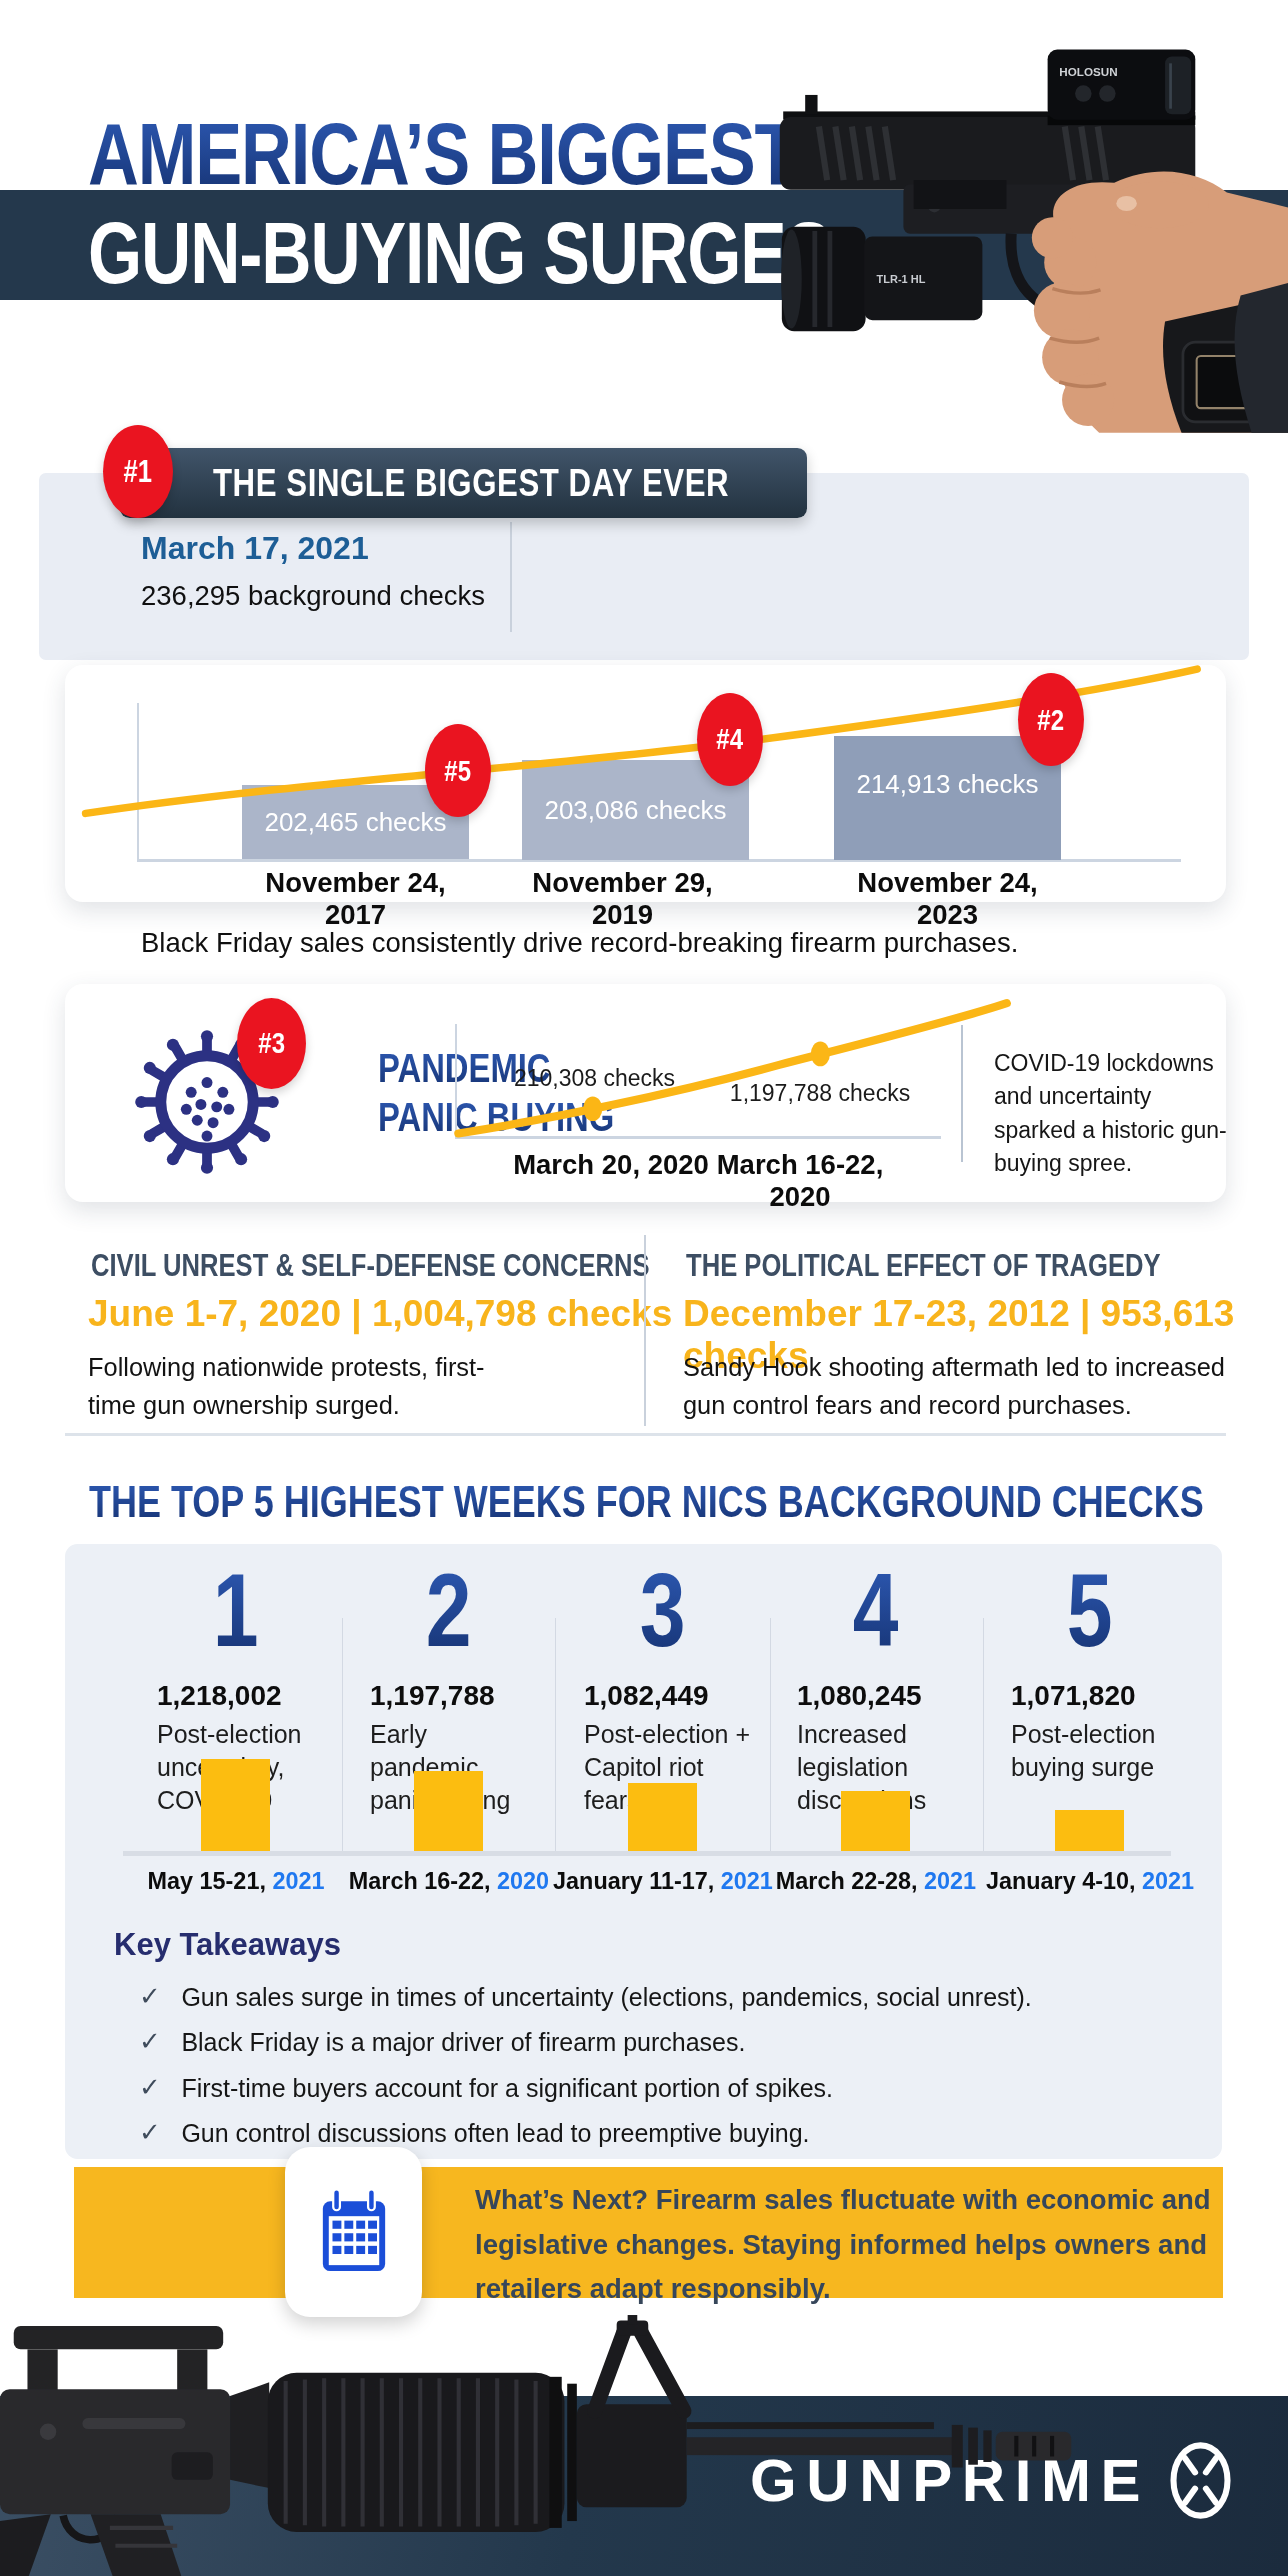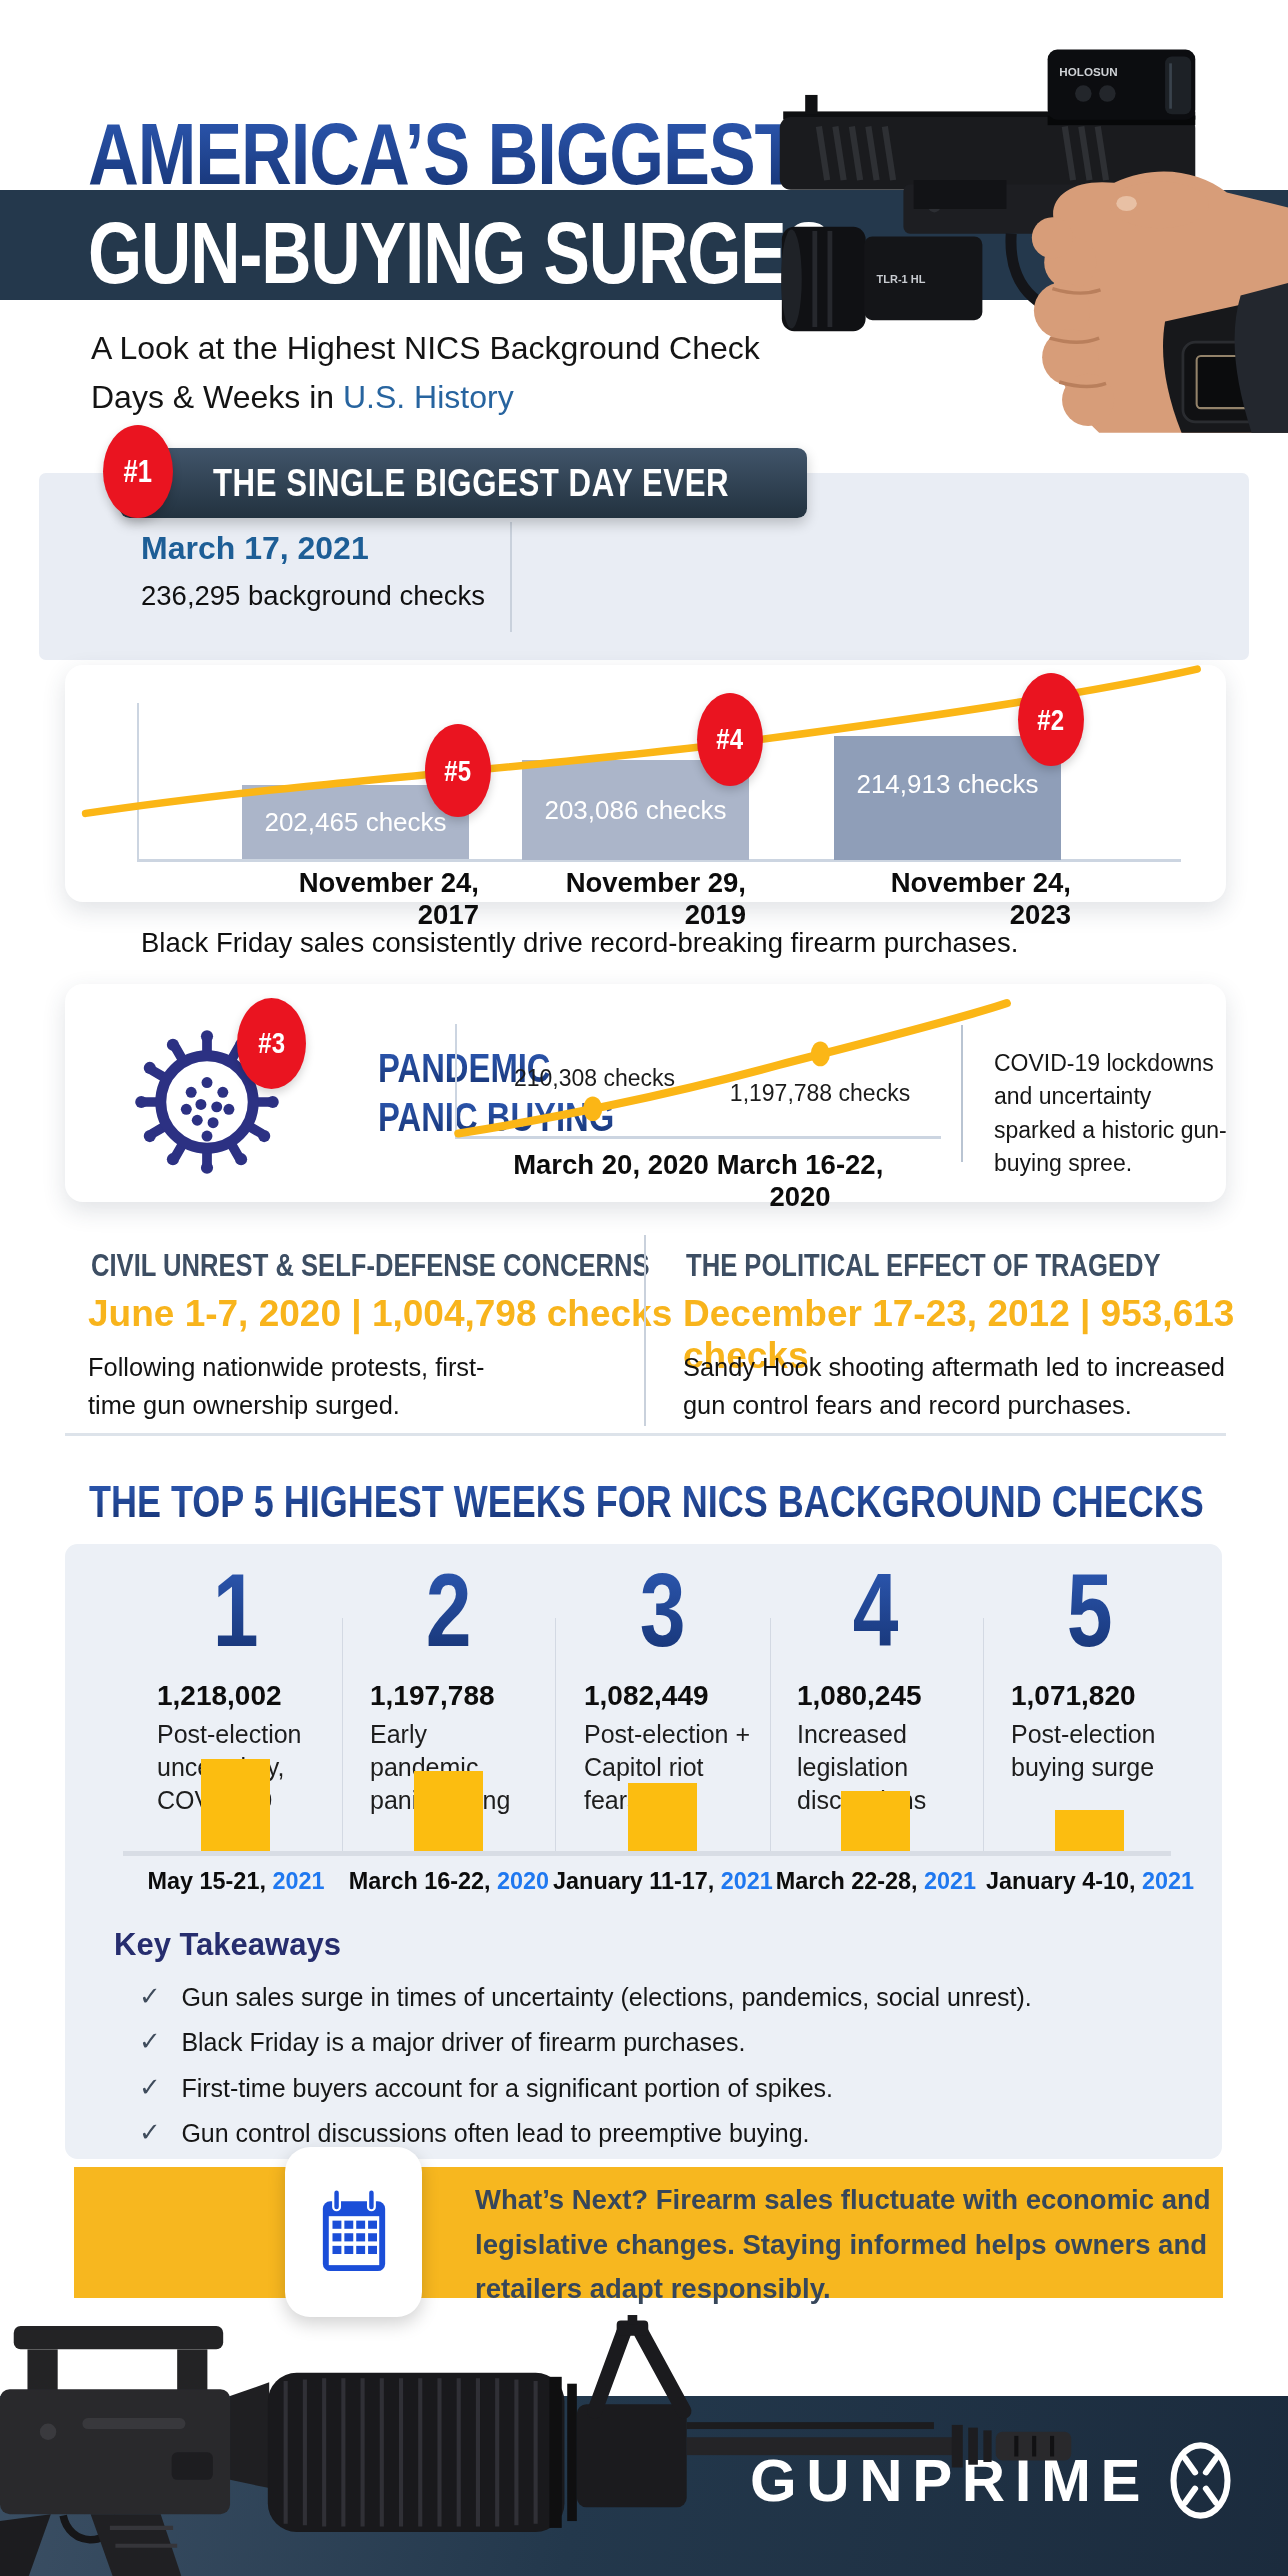--- a/index.html
+++ b/index.html
@@ -14,21 +14,21 @@
   .title2{left:88px;top:203px;font-size:87px;font-weight:800;color:#ffffff;letter-spacing:-1.4px;z-index:4;}
   .subtitle{left:91px;top:324px;width:694px;font-size:32px;line-height:1.52;color:#141414;}
   .subtitle .hl{color:#27649f;}
   .badge{background:#ea1420;border-radius:50%;color:#fff;font-weight:700;display:flex;align-items:center;justify-content:center;z-index:6;box-shadow:0 4.1px 9.6px rgba(0,0,0,.18);}
   .panelA{left:39px;top:473px;width:1210px;height:187px;background:#e9edf4;border-radius:6.9px;}
   .s1bar{left:120px;top:448px;width:687px;height:70px;border-radius:9.6px;background:linear-gradient(180deg,#41556a 0%,#22323f 100%);color:#fff;z-index:5;box-shadow:0 5.5px 12.4px rgba(0,0,0,.2);}
   .s1bar .txt{margin-left:93px;line-height:70px;font-size:39px;font-weight:700;letter-spacing:0.7px;}
   .card{background:#ffffff;border-radius:18px;box-shadow:0 8.2px 23.4px rgba(40,55,80,.14);}
   .axis{background:#ccd5e1;}
   .bfbar{display:flex;align-items:center;justify-content:center;color:#ffffff;font-size:26px;}
-  .bfdate{font-weight:700;font-size:27.5px;color:#0c0c0c;text-align:right;}
+  .bfdate{font-weight:700;font-size:27.5px;color:#0c0c0c;text-align:center;}
   .evhead{font-size:32px;font-weight:700;color:#3d4e63;}
   .evstat{font-size:37px;font-weight:700;color:#f8b41c;}
   .evdesc{font-size:25.4px;line-height:1.5;color:#131313;}
   .t5panel{left:65px;top:1544px;width:1157px;height:615px;background:#ecf0f6;border-radius:12.4px;}
   .t5col{position:absolute;top:0;height:100%;width:234px;}
   .t5num{position:absolute;top:8.2px;width:100%;text-align:center;font-size:103px;font-weight:800;}
   .t5val{position:absolute;top:136px;left:38px;font-size:28px;font-weight:700;color:#0d0d0d;}
   .t5lab{position:absolute;top:174px;left:38px;width:168px;font-size:25px;line-height:1.32;color:#1d1d1d;}
   .t5bar{position:absolute;left:82px;width:69px;background:#fcbd10;}
   .t5date{position:absolute;top:324px;width:100%;text-align:center;font-size:23.4px;font-weight:700;color:#0c0c0c;}
@@ -114,24 +114,20 @@
     <path d="M 726 430 L 795 412 L 795 630 L 742 630 C 716 548 710 484 726 430 Z" fill="#23272e"></path>
   </svg>
 
   <div class="abs title1">
     <span class="cond grad-blue">AMERICA’S BIGGEST</span>
   </div>
   <div class="abs title2">
     <span class="cond">GUN-BUYING SURGES</span>
   </div>
 
-  <div class="abs subtitle">
-    <span>A Look at the Highest NICS Background Check Days &amp; Weeks in</span>
-    <span class="hl">U.S. History</span>
-  </div>
 
   <div class="abs panelA"></div>
   <div class="abs s1bar">
     <div class="txt"><span class="cond">THE SINGLE BIGGEST DAY EVER</span></div>
   </div>
   <div class="abs badge" style="left:103px;top:425px;width:70px;height:93px;font-size:32px;">
     <span class="condc">#1</span>
   </div>
   <div class="abs" style="left:141px;top:530px;font-size:32px;font-weight:700;color:#1d5e96;">March 17, 2021</div>
   <div class="abs" style="left:141px;top:580px;font-size:27.5px;color:#101010;">236,295 background checks</div>

